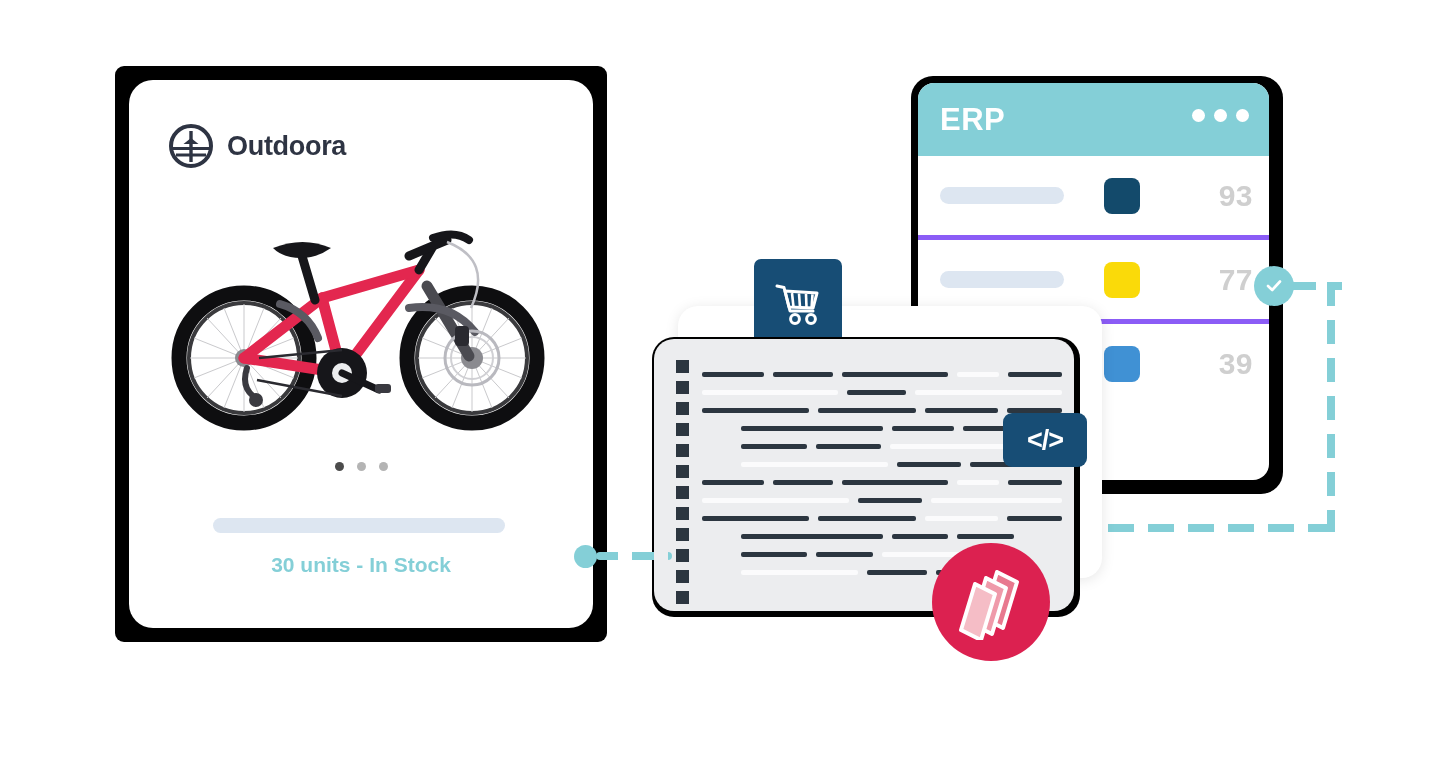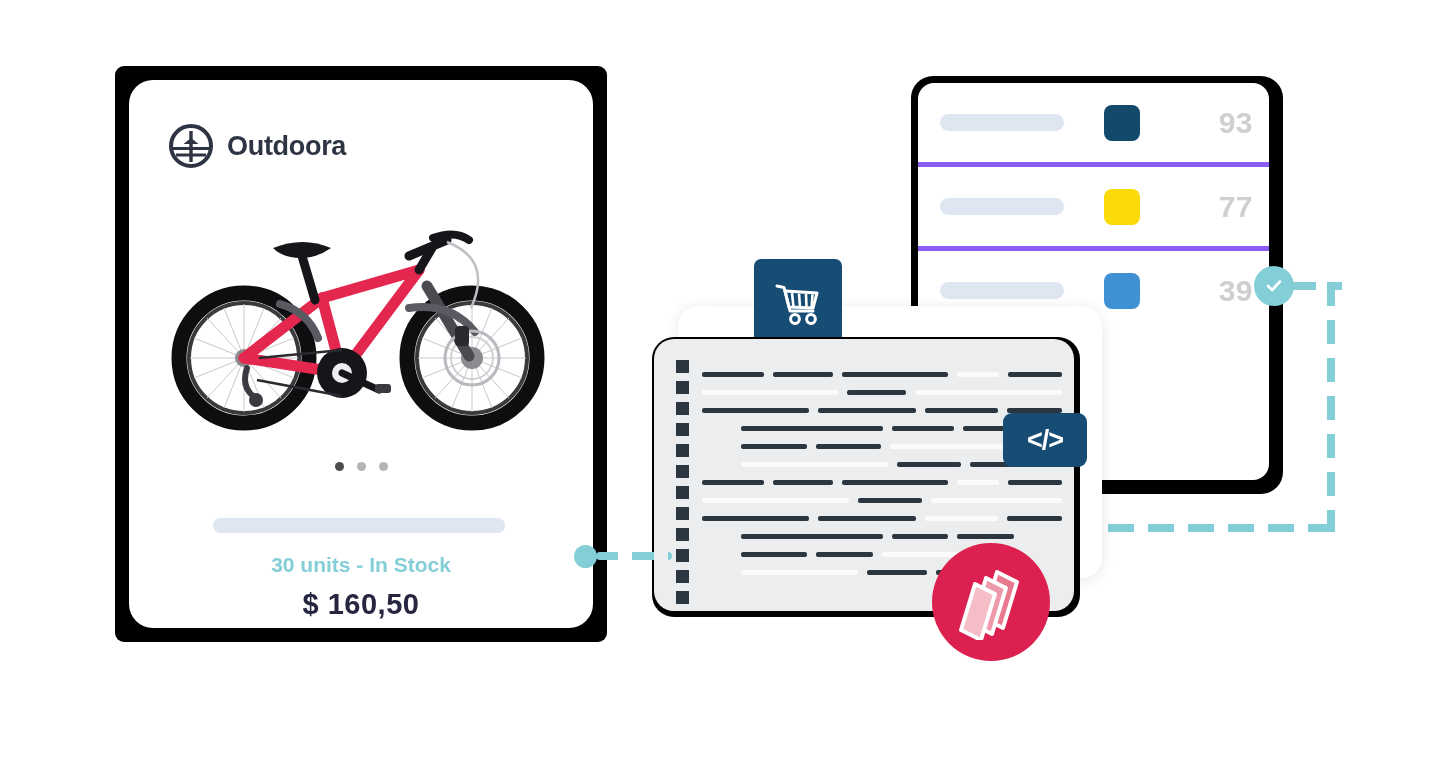--- a/index.html
+++ b/index.html
@@ -484,40 +484,47 @@
 
     <div id="carousel">
         <span class="dot active"></span>
         <span class="dot"></span>
         <span class="dot"></span>
       </div>
 
     <div id="title-bar"></div>
 
     <div id="stock-text">30 units - In Stock</div>
-    <div id="price-text">$ 160,50</div>
 
     <div id="swatches">
         <span class="swatch" style="background: rgb(19, 74, 107);"></span>
         <span class="swatch sel" style="background: rgb(222, 31, 72);"></span>
         <span class="swatch" style="background: rgb(250, 218, 9);"></span>
         <span class="swatch" style="background: rgb(64, 145, 212);"></span>
       </div>
 
   </div>
 </div>
 
 <div id="conn-dot"></div>
 <div id="conn-dash-left"></div>
 <div id="conn-h-top"></div>
 <div id="conn-v-right"></div>
 <div id="conn-h-bottom"></div>
 
 <div id="erp">
   <div id="erp-inner">
+    <div id="erp-header">
+      <span id="erp-title">ERP</span>
+      <span id="erp-dots">
+        <span class="wdot"></span>
+        <span class="wdot"></span>
+        <span class="wdot"></span>
+      </span>
+    </div>
     <div id="erp-rows">
         <div class="erp-row">
           <div class="erp-label"></div>
           <div class="erp-swatch" style="background: rgb(19, 74, 107);"></div>
           <div class="erp-qty">93</div>
         </div>
         <div class="erp-row">
           <div class="erp-label"></div>
           <div class="erp-swatch" style="background: rgb(250, 218, 9);"></div>
           <div class="erp-qty">77</div>

